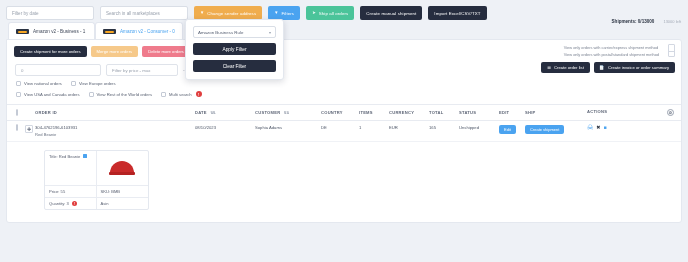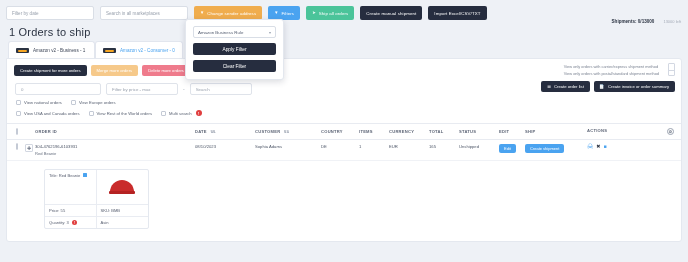--- a/index.html
+++ b/index.html
@@ -250,21 +250,20 @@
 
   <div class="popover">
     <div class="select">
       <span>Amazon Business Rule</span>
       <span class="caret">▾</span>
     </div>
     <div class="pbtn">Apply Filter</div>
     <div class="pbtn">Clear Filter</div>
   </div>
 
-  <div class="title">1 Orders to ship</div>
   <div class="shipments">
     <span class="cnt">Shipments: 0/13000</span>
     <span class="left">13000 left</span>
   </div>
 
   <div class="tabs">
     <div class="tab active">
       <span class="azlogo"></span>
       <span>Amazon v2 - Business - 1</span>
     </div>

